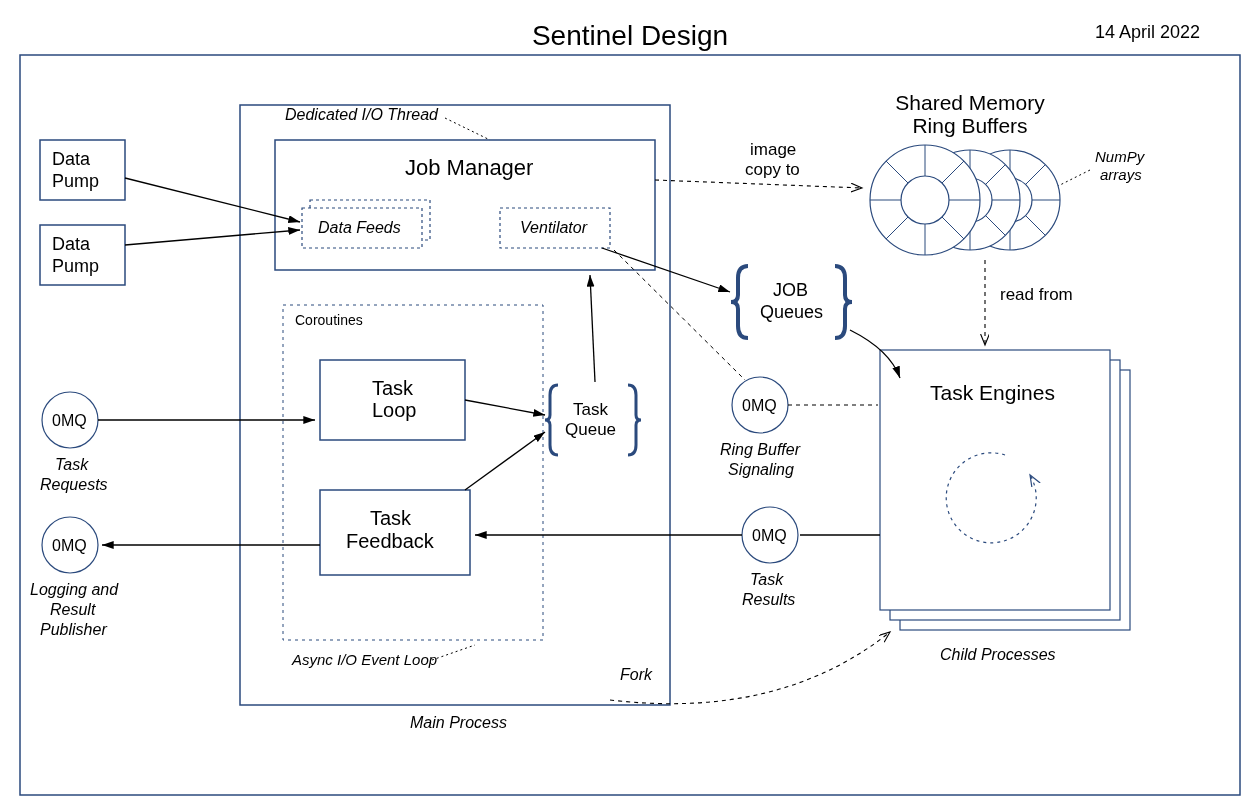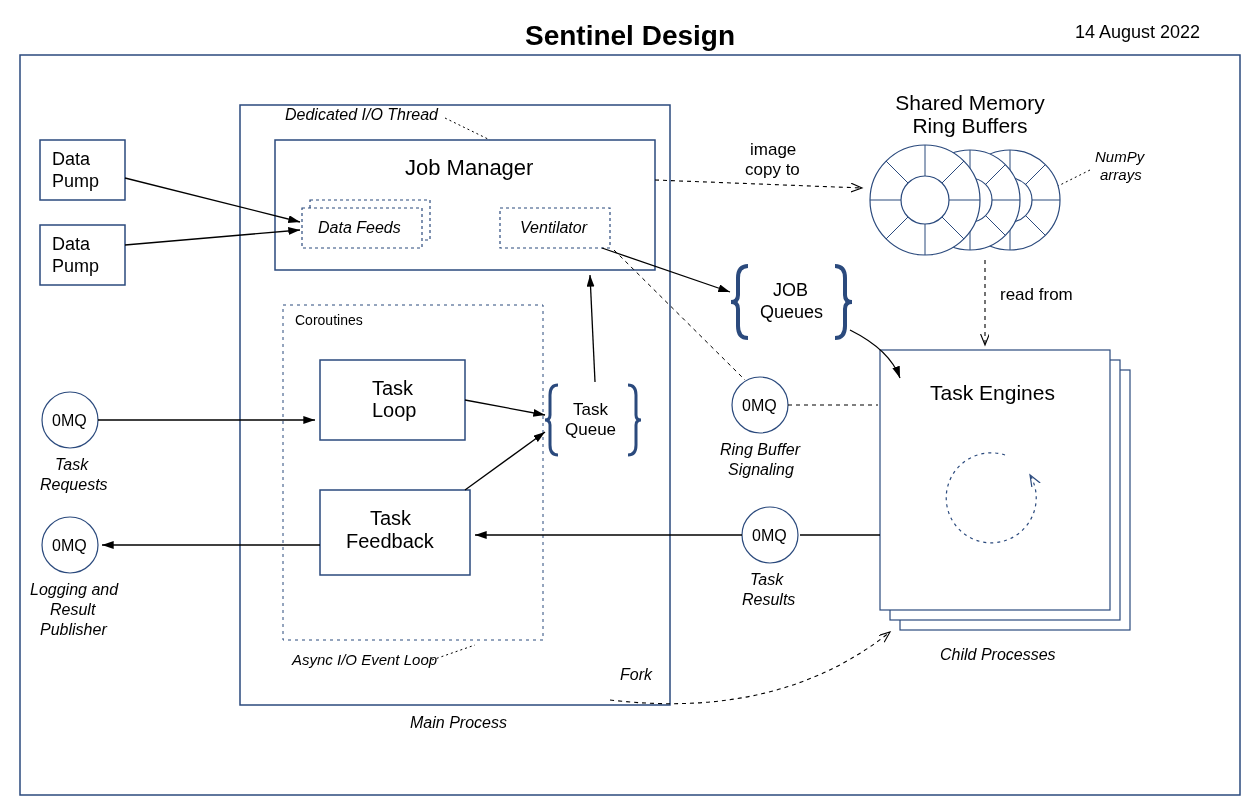--- a/index.html
+++ b/index.html
@@ -11,34 +11,33 @@
     background: #fff;
     position: relative;
   }
   svg { position: absolute; top:0; left:0; }
   .title {
     position: absolute;
     top: 20px;
     width: 1260px;
     text-align: center;
     font-size: 28px;
-    font-weight: bold;
   }
   .date {
     position: absolute;
     top: 22px;
     right: 60px;
     font-size: 18px;
   }
 </style>
 </head>
 <body>
 
 <div class="title">Sentinel Design</div>
-<div class="date">14 August 2022</div>
+<div class="date">14 April 2022</div>
 
 <svg width="1260" height="810">
 <defs>
   <marker id="arrow" markerWidth="10" markerHeight="10" refX="9" refY="3" orient="auto" markerUnits="strokeWidth">
     <path d="M0,0 L0,6 L9,3 z" fill="#000"></path>
   </marker>
   <marker id="arrow-open" markerWidth="12" markerHeight="12" refX="10" refY="4" orient="auto" markerUnits="strokeWidth">
     <path d="M0,0 L10,4 L0,8" fill="none" stroke="#000" stroke-width="1"></path>
   </marker>
   <marker id="arrow-open-blue" markerWidth="12" markerHeight="12" refX="10" refY="4" orient="auto" markerUnits="strokeWidth">

